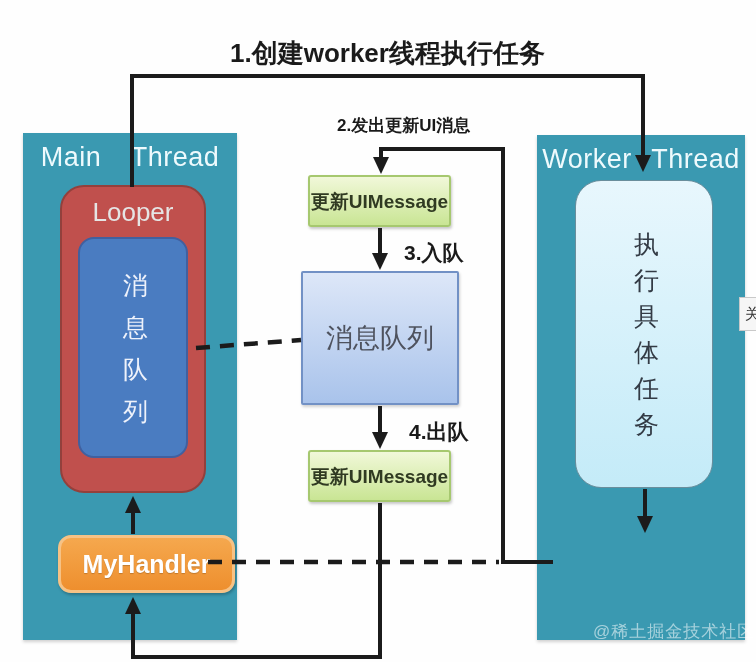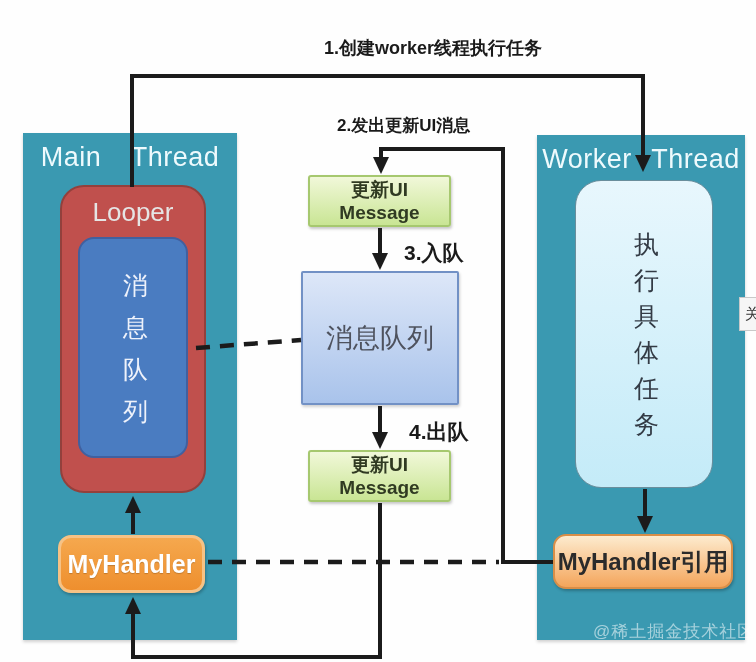--- a/index.html
+++ b/index.html
@@ -43,56 +43,56 @@
   
   #exec-box{
     left:575px;top:180px;width:138px;height:308px;border-radius:26px;
     background:linear-gradient(180deg,var(--cyan-top),var(--cyan-bottom));
     border:1px solid var(--cyan-border);box-sizing:border-box;
     display:flex;align-items:center;justify-content:center;
   }
   #exec-box .vtext{color:#333b45;font-size:25px;line-height:36px;}
   
   #myhandler{
-    left:58px;top:535px;width:147px;height:58px;border-radius:13px;
+    left:58px;top:535px;width:177px;height:58px;border-radius:13px;
     background:linear-gradient(180deg,var(--orange-fill-top),var(--orange-fill-bottom));
     border:3px solid var(--orange-border);box-sizing:border-box;
     display:flex;align-items:center;justify-content:center;
     box-shadow:1px 2px 3px rgba(0,0,0,.25);
   }
   #myhandler span{color:#ffffff;font-size:25px;font-weight:600;text-shadow:0 1px 1px rgba(0,0,0,.2);}
   #myhandler-ref{
     left:553px;top:534px;width:180px;height:55px;border-radius:13px;
     background:linear-gradient(180deg,var(--peach-top),var(--peach-bottom));
     border:2px solid var(--peach-border);box-sizing:border-box;
     display:flex;align-items:center;justify-content:center;
     box-shadow:1px 2px 3px rgba(0,0,0,.25);
   }
   #myhandler-ref span{color:#2b2b2b;font-size:24px;font-weight:600;}
   
   .msg-box{
     position:absolute;width:143px;height:52px;border-radius:3px;
     background:linear-gradient(180deg,var(--green-top),var(--green-bottom));
     border:2px solid var(--green-border);box-sizing:border-box;
-    display:flex;flex-direction:column;align-items:center;justify-content:center;
+    display:flex;flex-direction:row;align-items:center;justify-content:center;
     box-shadow:1px 2px 3px rgba(0,0,0,.22);
   }
   .msg-box .l1,.msg-box .l2{color:#303a22;font-size:19px;font-weight:600;line-height:23px;}
   
   #queue-center{
     left:301px;top:271px;width:158px;height:134px;border-radius:2px;
     background:linear-gradient(180deg,var(--queue-top),var(--queue-bottom));
     border:2px solid var(--queue-border);box-sizing:border-box;
     display:flex;align-items:center;justify-content:center;
     box-shadow:1px 2px 3px rgba(0,0,0,.18);
   }
   #queue-center span{color:#4e525e;font-size:27px;}
   
   .step{position:absolute;color:#1a1a1a;font-weight:600;white-space:nowrap;}
-  #step1{left:230px;top:36px;width:312px;text-align:right;font-size:18px;}
+  #step1{left:230px;top:36px;width:312px;text-align:left;font-size:26px;}
   #step2{left:337px;top:114px;font-size:17px;}
   #step3{left:404px;top:239px;font-size:21px;text-align:center;}
   #step4{left:409px;top:418px;font-size:21px;}
   
   #wires{position:absolute;left:0;top:0;width:756px;height:662px;z-index:5;pointer-events:none;}
   .connector{stroke:var(--line);stroke-width:4;fill:none;}
   .connector.dashed{stroke-dasharray:14 10;stroke-width:4.5;}
   #arrowhead polygon{fill:var(--line);}
   
   #watermark{
@@ -130,23 +130,20 @@
   </div>
 
   <div class="abs" id="myhandler">
     <span>MyHandler</span>
   </div>
 
   <div class="abs" id="exec-box">
     <span class="vtext">执行具体任务</span>
   </div>
 
-  <div class="abs" id="myhandler-ref">
-    <span>MyHandler引用</span>
-  </div>
 
   <div class="msg-box" style="left:308px;top:175px;">
     <span class="l1">更新UI</span>
     <span class="l2">Message</span>
   </div>
 
   <div class="abs" id="queue-center">
     <span>消息队列</span>
   </div>
 

